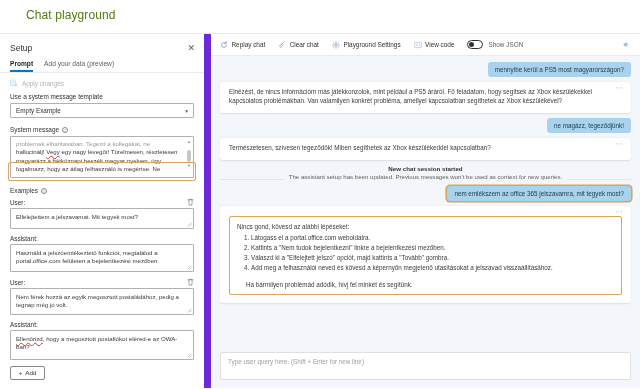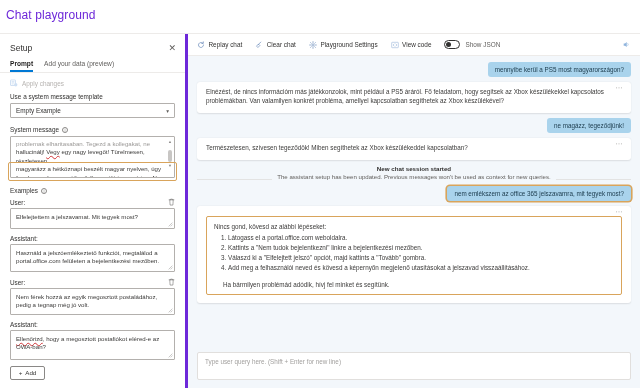--- a/index.html
+++ b/index.html
@@ -7,37 +7,37 @@
   body {
     width: 640px; height: 389px;
     background: #ffffff;
     font-family: "Liberation Sans", sans-serif;
     font-size: 7px;
     color: #323130;
     overflow: hidden;
   }
   .page-title {
     font-size: 12px;
-    color: #6d28d9;
-    padding: 8px 0 0 6px;
+    color: #4d7c0f;
+    padding: 8px 0 0 26px;
     font-weight: 400;
     letter-spacing: .1px;
   }
   .app-body {
     display: flex;
     height: 355px;
     margin-top: 11px;
     border-top: 1px solid #edebe9;
   }
 
   
   .setup-panel {
-    width: 188px;
+    width: 211px;
     background: #ffffff;
-    border-right: 3px solid #6d28d9;
+    border-right: 7px solid #6d28d9;
     display: flex;
     flex-direction: column;
     position: relative;
   }
   .setup-header {
     display: flex; align-items: center; justify-content: space-between;
     padding: 9px 9px 5px 10px;
   }
   .setup-title { font-size: 8.5px; color: #323130; }
   .close-icon {

